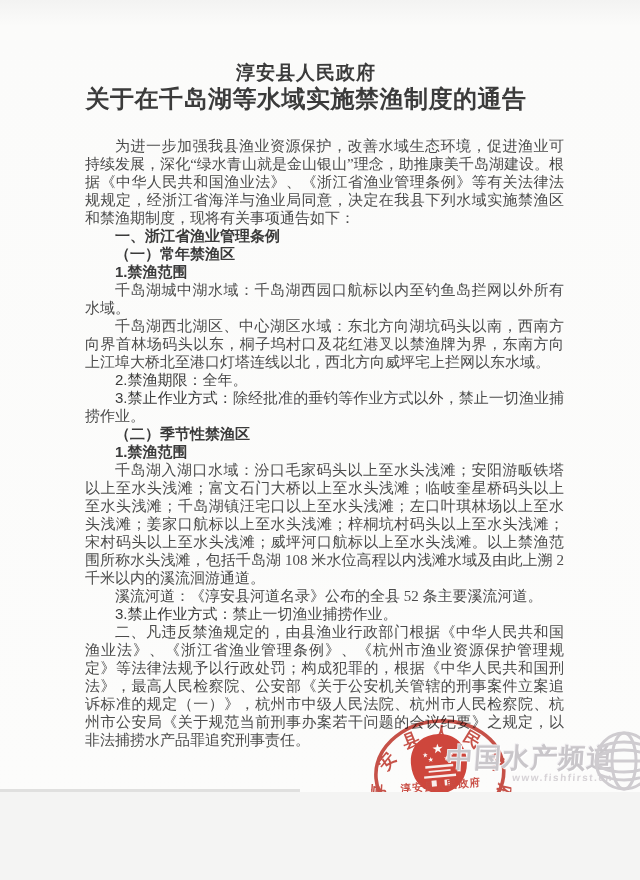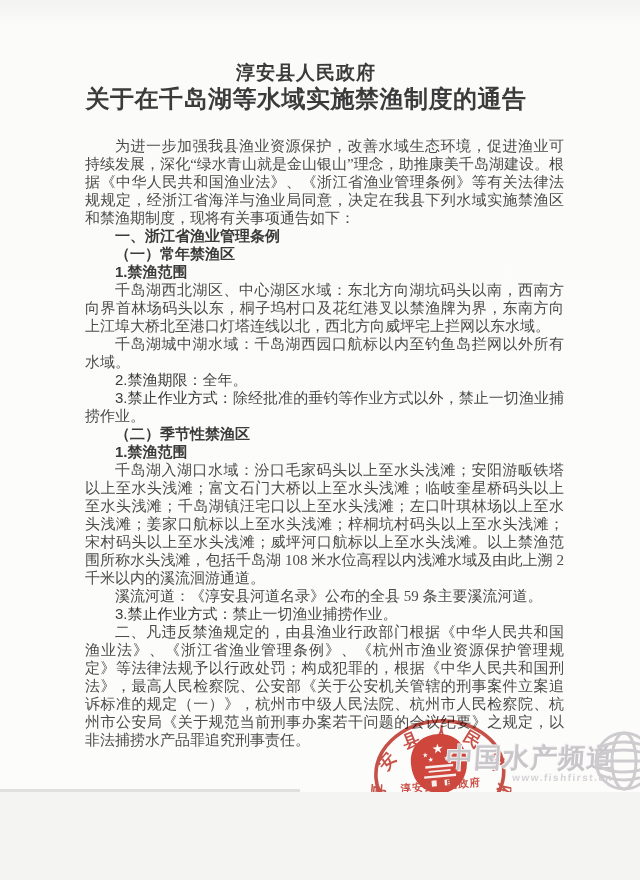--- a/index.html
+++ b/index.html
@@ -88,29 +88,29 @@
     <div class="title-line1">淳安县人民政府</div>
     <div class="title-line2">关于在千岛湖等水域实施禁渔制度的通告</div>
   </div>
 
   <div class="doc-body">
     <p>为进一步加强我县渔业资源保护，改善水域生态环境，促进渔业可持续发展，深化“绿水青山就是金山银山”理念，助推康美千岛湖建设。根据《中华人民共和国渔业法》、《浙江省渔业管理条例》等有关法律法规规定，经浙江省海洋与渔业局同意，决定在我县下列水域实施禁渔区和禁渔期制度，现将有关事项通告如下：</p>
 
     <p class="hd">一、浙江省渔业管理条例</p>
     <p class="hd">（一）常年禁渔区</p>
     <p class="hd">1.禁渔范围</p>
+    <p>千岛湖城中湖水域：千岛湖西园口航标以内至钓鱼岛拦网以外所有水域。</p>
     <p>千岛湖西北湖区、中心湖区水域：东北方向湖坑码头以南，西南方向界首林场码头以东，桐子坞村口及花红港叉以禁渔牌为界，东南方向上江埠大桥北至港口灯塔连线以北，西北方向威坪宅上拦网以东水域。</p>
-    <p>千岛湖城中湖水域：千岛湖西园口航标以内至钓鱼岛拦网以外所有水域。</p>
     <p><span class="lbl">2.禁渔期限：</span><span>全年。</span></p>
     <p><span class="lbl">3.禁止作业方式：</span><span>除经批准的垂钓等作业方式以外，禁止一切渔业捕捞作业。</span></p>
 
     <p class="hd">（二）季节性禁渔区</p>
     <p class="hd">1.禁渔范围</p>
     <p>千岛湖入湖口水域：汾口毛家码头以上至水头浅滩；安阳游畈铁塔以上至水头浅滩；富文石门大桥以上至水头浅滩；临岐奎星桥码头以上至水头浅滩；千岛湖镇汪宅口以上至水头浅滩；左口叶琪林场以上至水头浅滩；姜家口航标以上至水头浅滩；梓桐坑村码头以上至水头浅滩；宋村码头以上至水头浅滩；威坪河口航标以上至水头浅滩。以上禁渔范围所称水头浅滩，包括千岛湖 108 米水位高程以内浅滩水域及由此上溯 2 千米以内的溪流洄游通道。</p>
-    <p>溪流河道：《淳安县河道名录》公布的全县 59 条主要溪流河道。</p>
+    <p>溪流河道：《淳安县河道名录》公布的全县 52 条主要溪流河道。</p>
     <p><span class="lbl">3.禁止作业方式：</span><span>禁止一切渔业捕捞作业。</span></p>
 
     <p>二、凡违反禁渔规定的，由县渔业行政部门根据《中华人民共和国渔业法》、《浙江省渔业管理条例》、《杭州市渔业资源保护管理规定》等法律法规予以行政处罚；构成犯罪的，根据《中华人民共和国刑法》，最高人民检察院、公安部《关于公安机关管辖的刑事案件立案追诉标准的规定（一）》，杭州市中级人民法院、杭州市人民检察院、杭州市公安局《关于规范当前刑事办案若干问题的会议纪要》之规定，以非法捕捞水产品罪追究刑事责任。</p>
   </div>
 
 
   <svg class="seal" viewBox="0 0 140 118" aria-hidden="true">
     <defs>
       <path id="sealArc" d="M 15,86 A 57,50 0 1 1 125,86" fill="none"></path>
     </defs>

